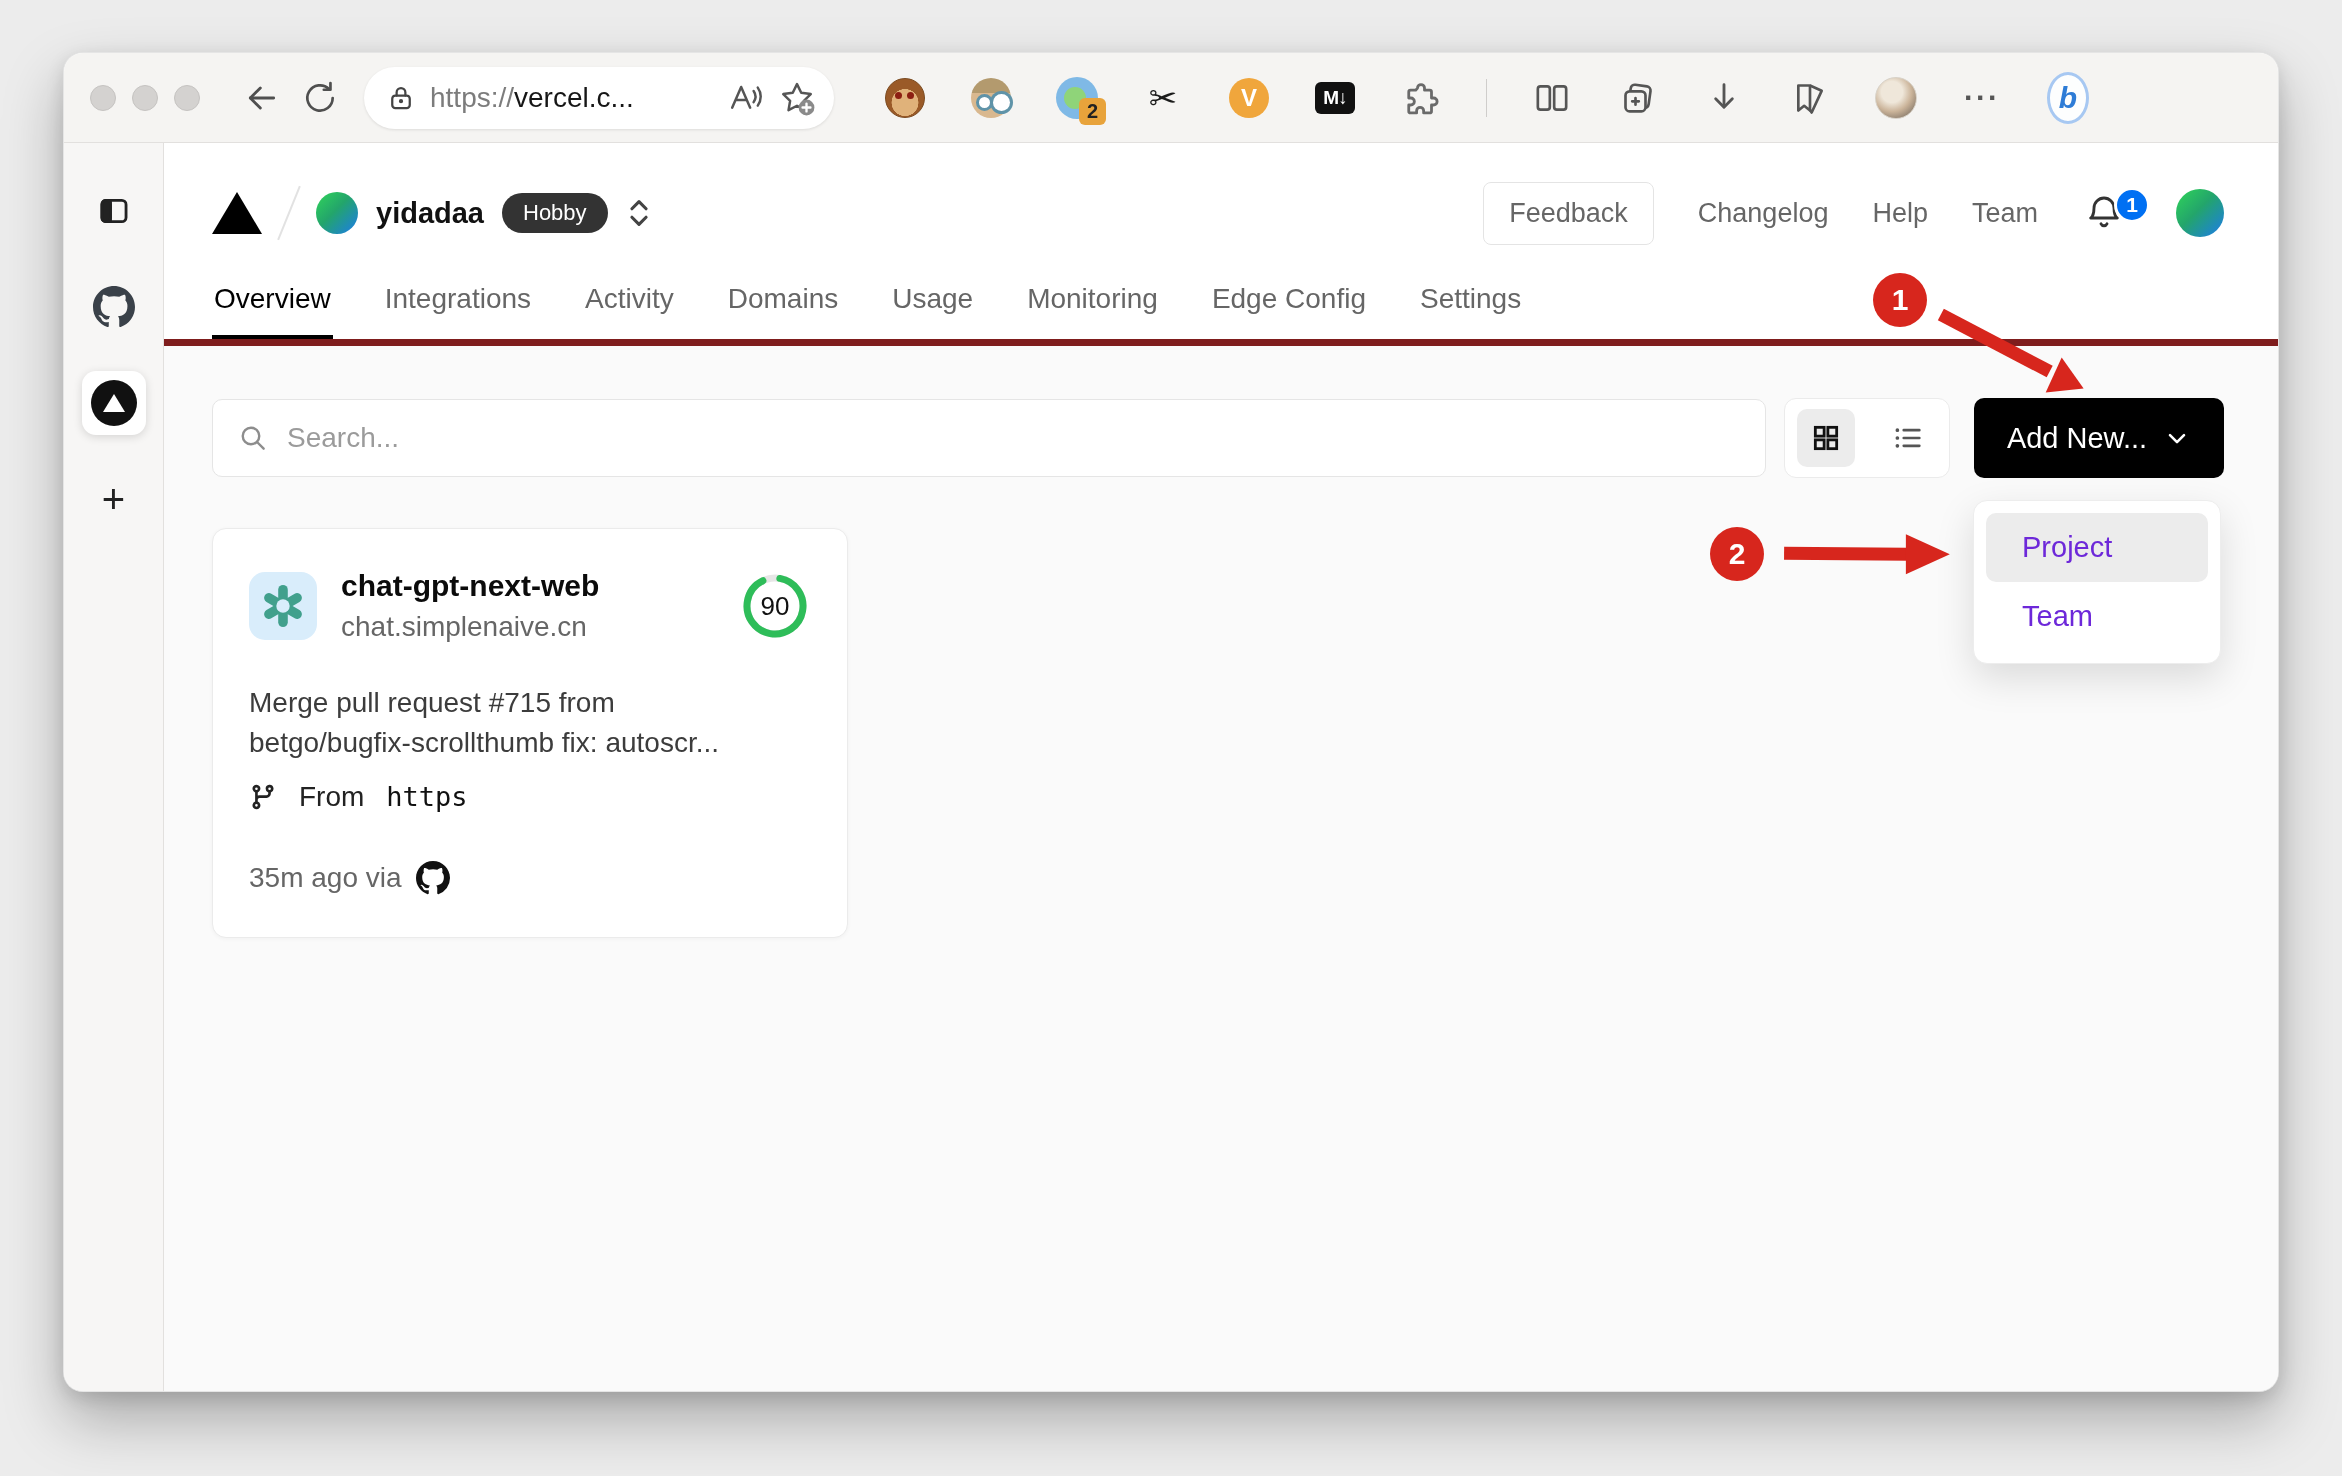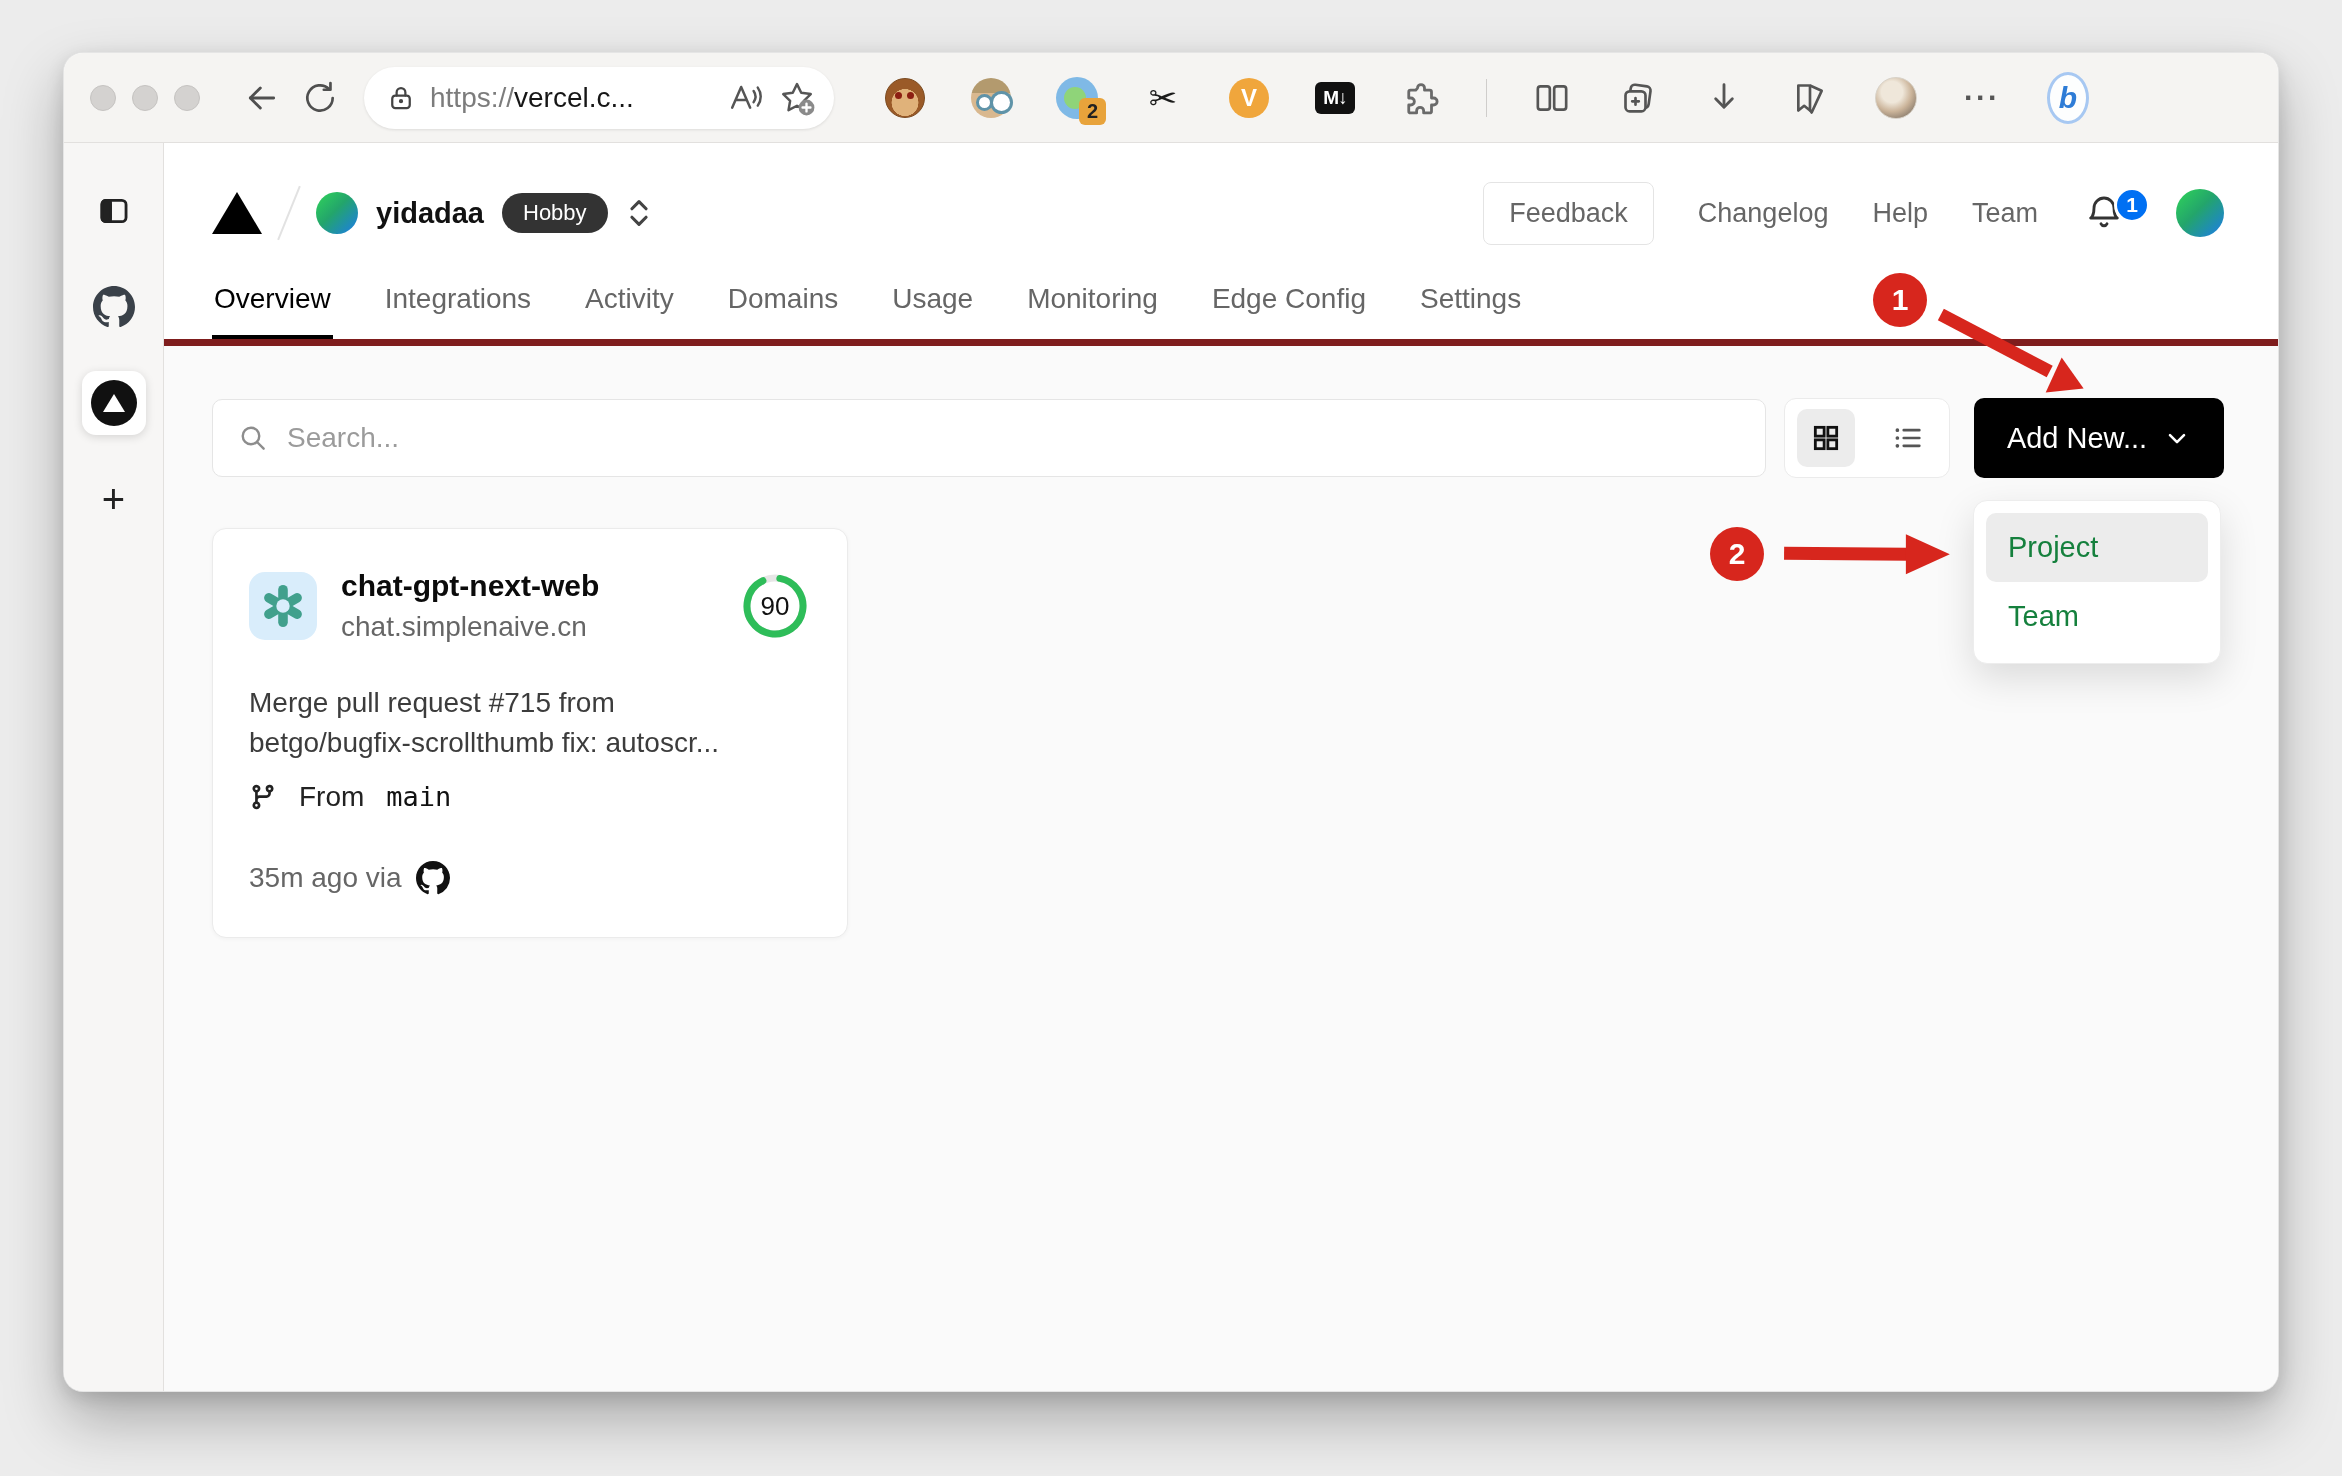--- a/index.html
+++ b/index.html
@@ -123,21 +123,21 @@
   .commit { margin-top:40px; font-size:28px; color:#3c3c3c; line-height:1.42; }
   .branchrow { margin-top:18px; display:flex; align-items:center; gap:22px; font-size:28px; color:#222; }
   .branch-name { font-family:"DejaVu Sans Mono","Liberation Mono",monospace; font-size:27px; color:#111; }
   .cardfoot { margin-top:48px; display:flex; align-items:center; gap:14px; font-size:28px; color:#666; }
   
   .dropdown {
     position:absolute; left:1909px; top:447px; width:248px; background:#fff;
     border:1px solid #ededed; border-radius:14px; box-shadow:0 14px 38px rgba(0,0,0,.13);
     padding:12px; z-index:20;
   }
-  .dd-item { font-size:29px; color:#15803d; padding:18px 22px; border-radius:10px; }
+  .dd-item { font-size:29px; color:#6d28d9; padding:18px 36px; border-radius:10px; }
   .dd-item.hl { background:#ececec; }
   
   .anno-overlay { position:absolute; inset:0; z-index:50; pointer-events:none; }
   .anno-badge {
     position:absolute; width:54px; height:54px; border-radius:50%; background:#d7261d;
     color:#fff; font-size:30px; font-weight:700; display:flex; align-items:center; justify-content:center;
     z-index:51; pointer-events:none;
   }
   svg.arrows { position:absolute; inset:0; width:100%; height:100%; }
   .ic { display:block; }
@@ -381,21 +381,21 @@
             <div>Merge pull request #715 from</div>
             <div>betgo/bugfix-scrollthumb fix: autoscr...</div>
           </div>
           <div class="branchrow">
             <span>
               <svg class="ic" width="28" height="28" viewBox="0 0 16 16" fill="#222">
                   <path d="M9.5 3.25a2.25 2.25 0 1 1 3 2.122V6A2.5 2.5 0 0 1 10 8.5H6a1 1 0 0 0-1 1v1.128a2.251 2.251 0 1 1-1.5 0V5.372a2.25 2.25 0 1 1 1.5 0v1.836A2.5 2.5 0 0 1 6 7h4a1 1 0 0 0 1-1v-.628a2.25 2.25 0 0 1-1.5-2.122Zm-6 0a.75.75 0 1 0 1.5 0 .75.75 0 0 0-1.5 0Zm8.25-.75a.75.75 0 1 0 0 1.5.75.75 0 0 0 0-1.5ZM4.25 12a.75.75 0 1 0 0 1.5.75.75 0 0 0 0-1.5Z"></path>
                 </svg>
             </span>
             <span>From</span>
-            <span class="branch-name">main</span>
+            <span class="branch-name">https</span>
           </div>
           <div class="cardfoot">
             <span>35m ago via</span>
             <span>
               <svg class="ic" width="34" height="34" viewBox="0 0 16 16" fill="#111">
                   <path d="M8 0C3.58 0 0 3.58 0 8c0 3.54 2.29 6.53 5.47 7.59.4.07.55-.17.55-.38 0-.19-.01-.82-.01-1.49-2.01.37-2.53-.49-2.69-.94-.09-.23-.48-.94-.82-1.13-.28-.15-.68-.52-.01-.53.63-.01 1.08.58 1.23.82.72 1.21 1.87.87 2.33.66.07-.52.28-.87.51-1.07-1.78-.2-3.64-.89-3.64-3.95 0-.87.31-1.59.82-2.15-.08-.2-.36-1.02.08-2.12 0 0 .67-.21 2.2.82.64-.18 1.32-.27 2-.27s1.36.09 2 .27c1.53-1.04 2.2-.82 2.2-.82.44 1.1.16 1.92.08 2.12.51.56.82 1.27.82 2.15 0 3.07-1.87 3.75-3.65 3.95.29.25.54.73.54 1.48 0 1.07-.01 1.93-.01 2.2 0 .21.15.46.55.38A8.01 8.01 0 0 0 16 8c0-4.42-3.58-8-8-8z"></path>
                 </svg>
             </span>
           </div>
         </div>

